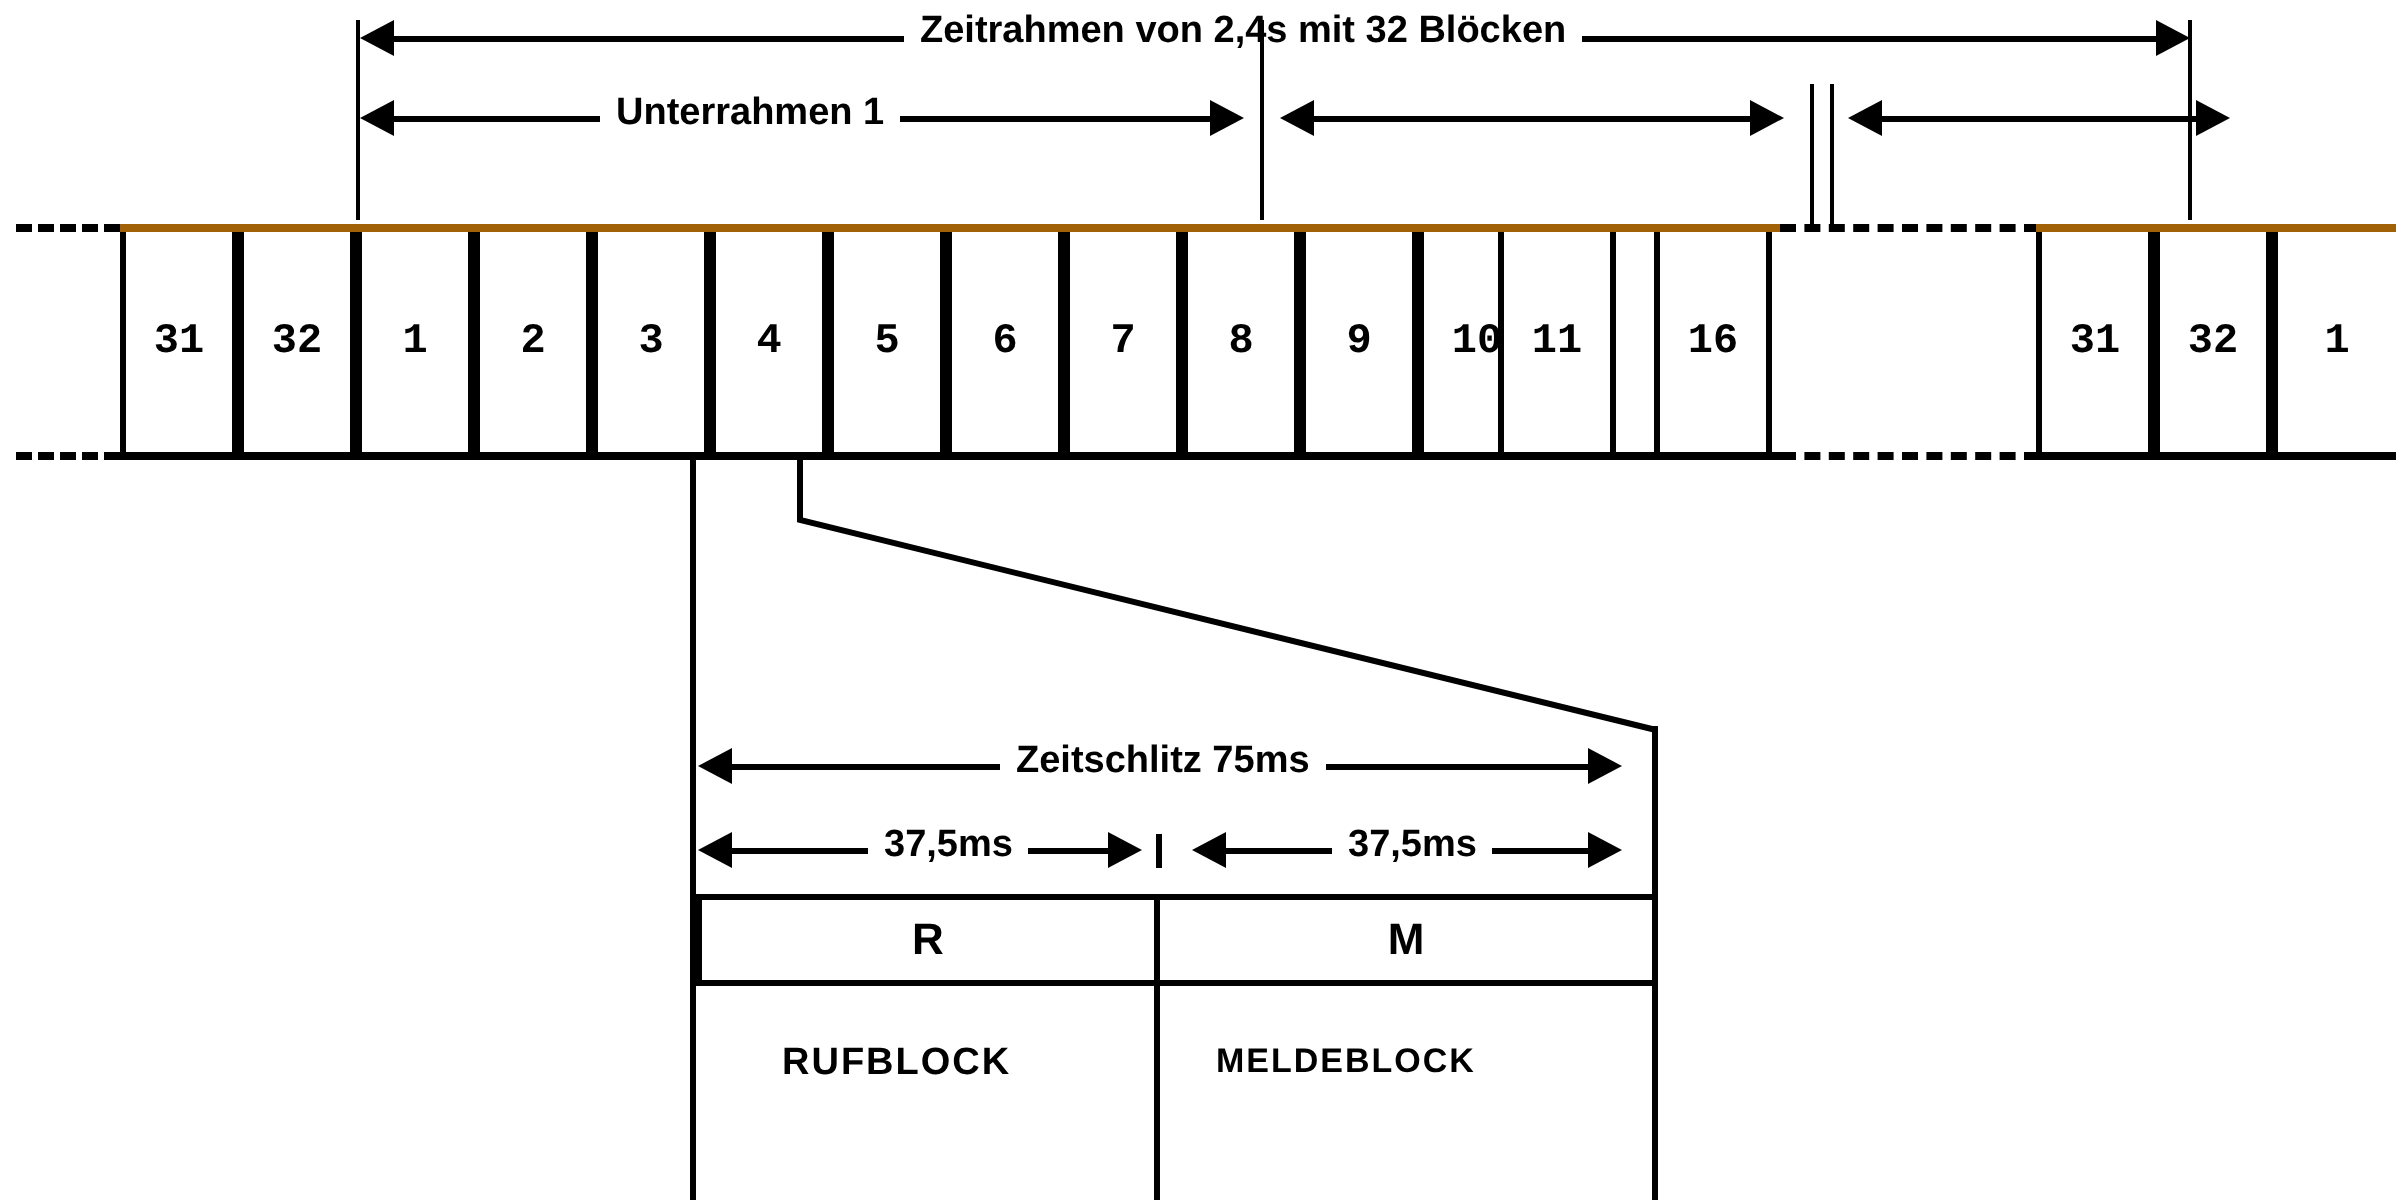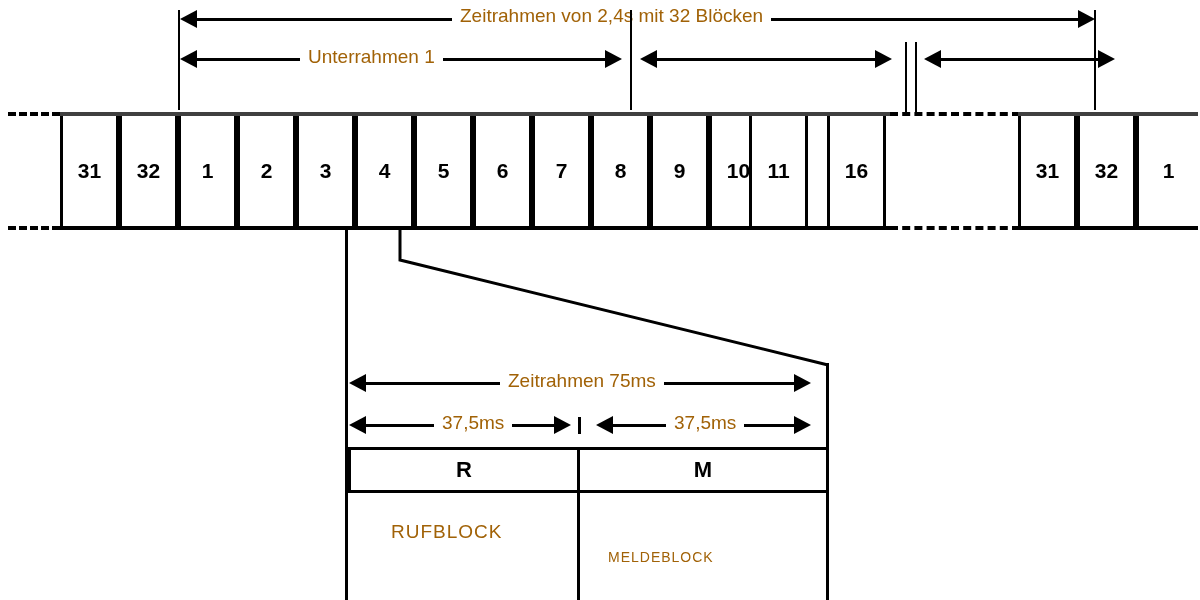--- a/index.html
+++ b/index.html
@@ -4,28 +4,29 @@
 <style>
   html,body{margin:0;padding:0;}
   body{
     width:1200px;height:600px;
     background:#ffffff;
     font-family:"Liberation Sans", sans-serif;
     position:relative;
     overflow:hidden;
   }
   .stage{position:absolute;left:0;top:0;width:1200px;height:600px;}
-  .lbl{position:absolute;font-weight:normal;color:#a16207;white-space:nowrap;}
+  .lbl{position:absolute;font-weight:bold;color:#000000;white-space:nowrap;}
 
   
   .strip{
     position:absolute;
-    border-top:4px solid #404040;
+    border-top:4px solid #a16207;
     border-bottom:4px solid #000;
     box-sizing:border-box;
+    font-family:Liberation Mono, monospace;
   }
   .cell{
     position:absolute;
     box-sizing:border-box;
     border-left:3px solid #000;
     border-right:3px solid #000;
     top:0;height:100%;
     display:flex;align-items:center;justify-content:center;
     font-size:21px;font-weight:bold;color:#000;
     background:#fff;
@@ -125,34 +126,34 @@
 
   <svg class="diag" style="left:0;top:230px;width:1200px;height:170px;" viewBox="0 0 1200 170">
     <polyline points="400,0 400,30 828,135" fill="none" stroke="#000" stroke-width="3"></polyline>
   </svg>
 
   <div class="vline" style="left:826px;top:363px;height:237px;"></div>
 
   <div class="rail" style="left:365px;top:382px;width:440px;"></div>
   <div class="arrowL" style="left:349px;top:374px;"></div>
   <div class="arrowR" style="left:794px;top:374px;"></div>
-  <div class="lbl" style="left:500px;top:370px;font-size:19px;background:#fff;padding:0 8px;">Zeitrahmen 75ms</div>
+  <div class="lbl" style="left:500px;top:370px;font-size:19px;background:#fff;padding:0 8px;">Zeitschlitz 75ms</div>
 
   <div class="rail" style="left:365px;top:424px;width:200px;"></div>
   <div class="arrowL" style="left:349px;top:416px;"></div>
   <div class="arrowR" style="left:554px;top:416px;"></div>
   <div class="lbl" style="left:434px;top:412px;font-size:19px;background:#fff;padding:0 8px;">37,5ms</div>
   <div class="tickv" style="left:578px;top:417px;height:17px;"></div>
 
   <div class="rail" style="left:612px;top:424px;width:195px;"></div>
   <div class="arrowL" style="left:596px;top:416px;"></div>
   <div class="arrowR" style="left:794px;top:416px;"></div>
   <div class="lbl" style="left:666px;top:412px;font-size:19px;background:#fff;padding:0 8px;">37,5ms</div>
 
   <div class="dbox" style="left:348px;top:447px;width:232px;height:46px;">R</div>
   <div class="dbox" style="left:577px;top:447px;width:252px;height:46px;">M</div>
 
   <div class="vline" style="left:577px;top:493px;height:107px;"></div>
 
   <div class="lbl" style="left:391px;top:521px;font-size:19px;letter-spacing:1px;">RUFBLOCK</div>
-  <div class="lbl" style="left:608px;top:521px;font-size:14px;letter-spacing:1px;margin-top:28px;">MELDEBLOCK</div>
+  <div class="lbl" style="left:608px;top:521px;font-size:17px;letter-spacing:1px;">MELDEBLOCK</div>
 
 </div>
 
 </body></html>

